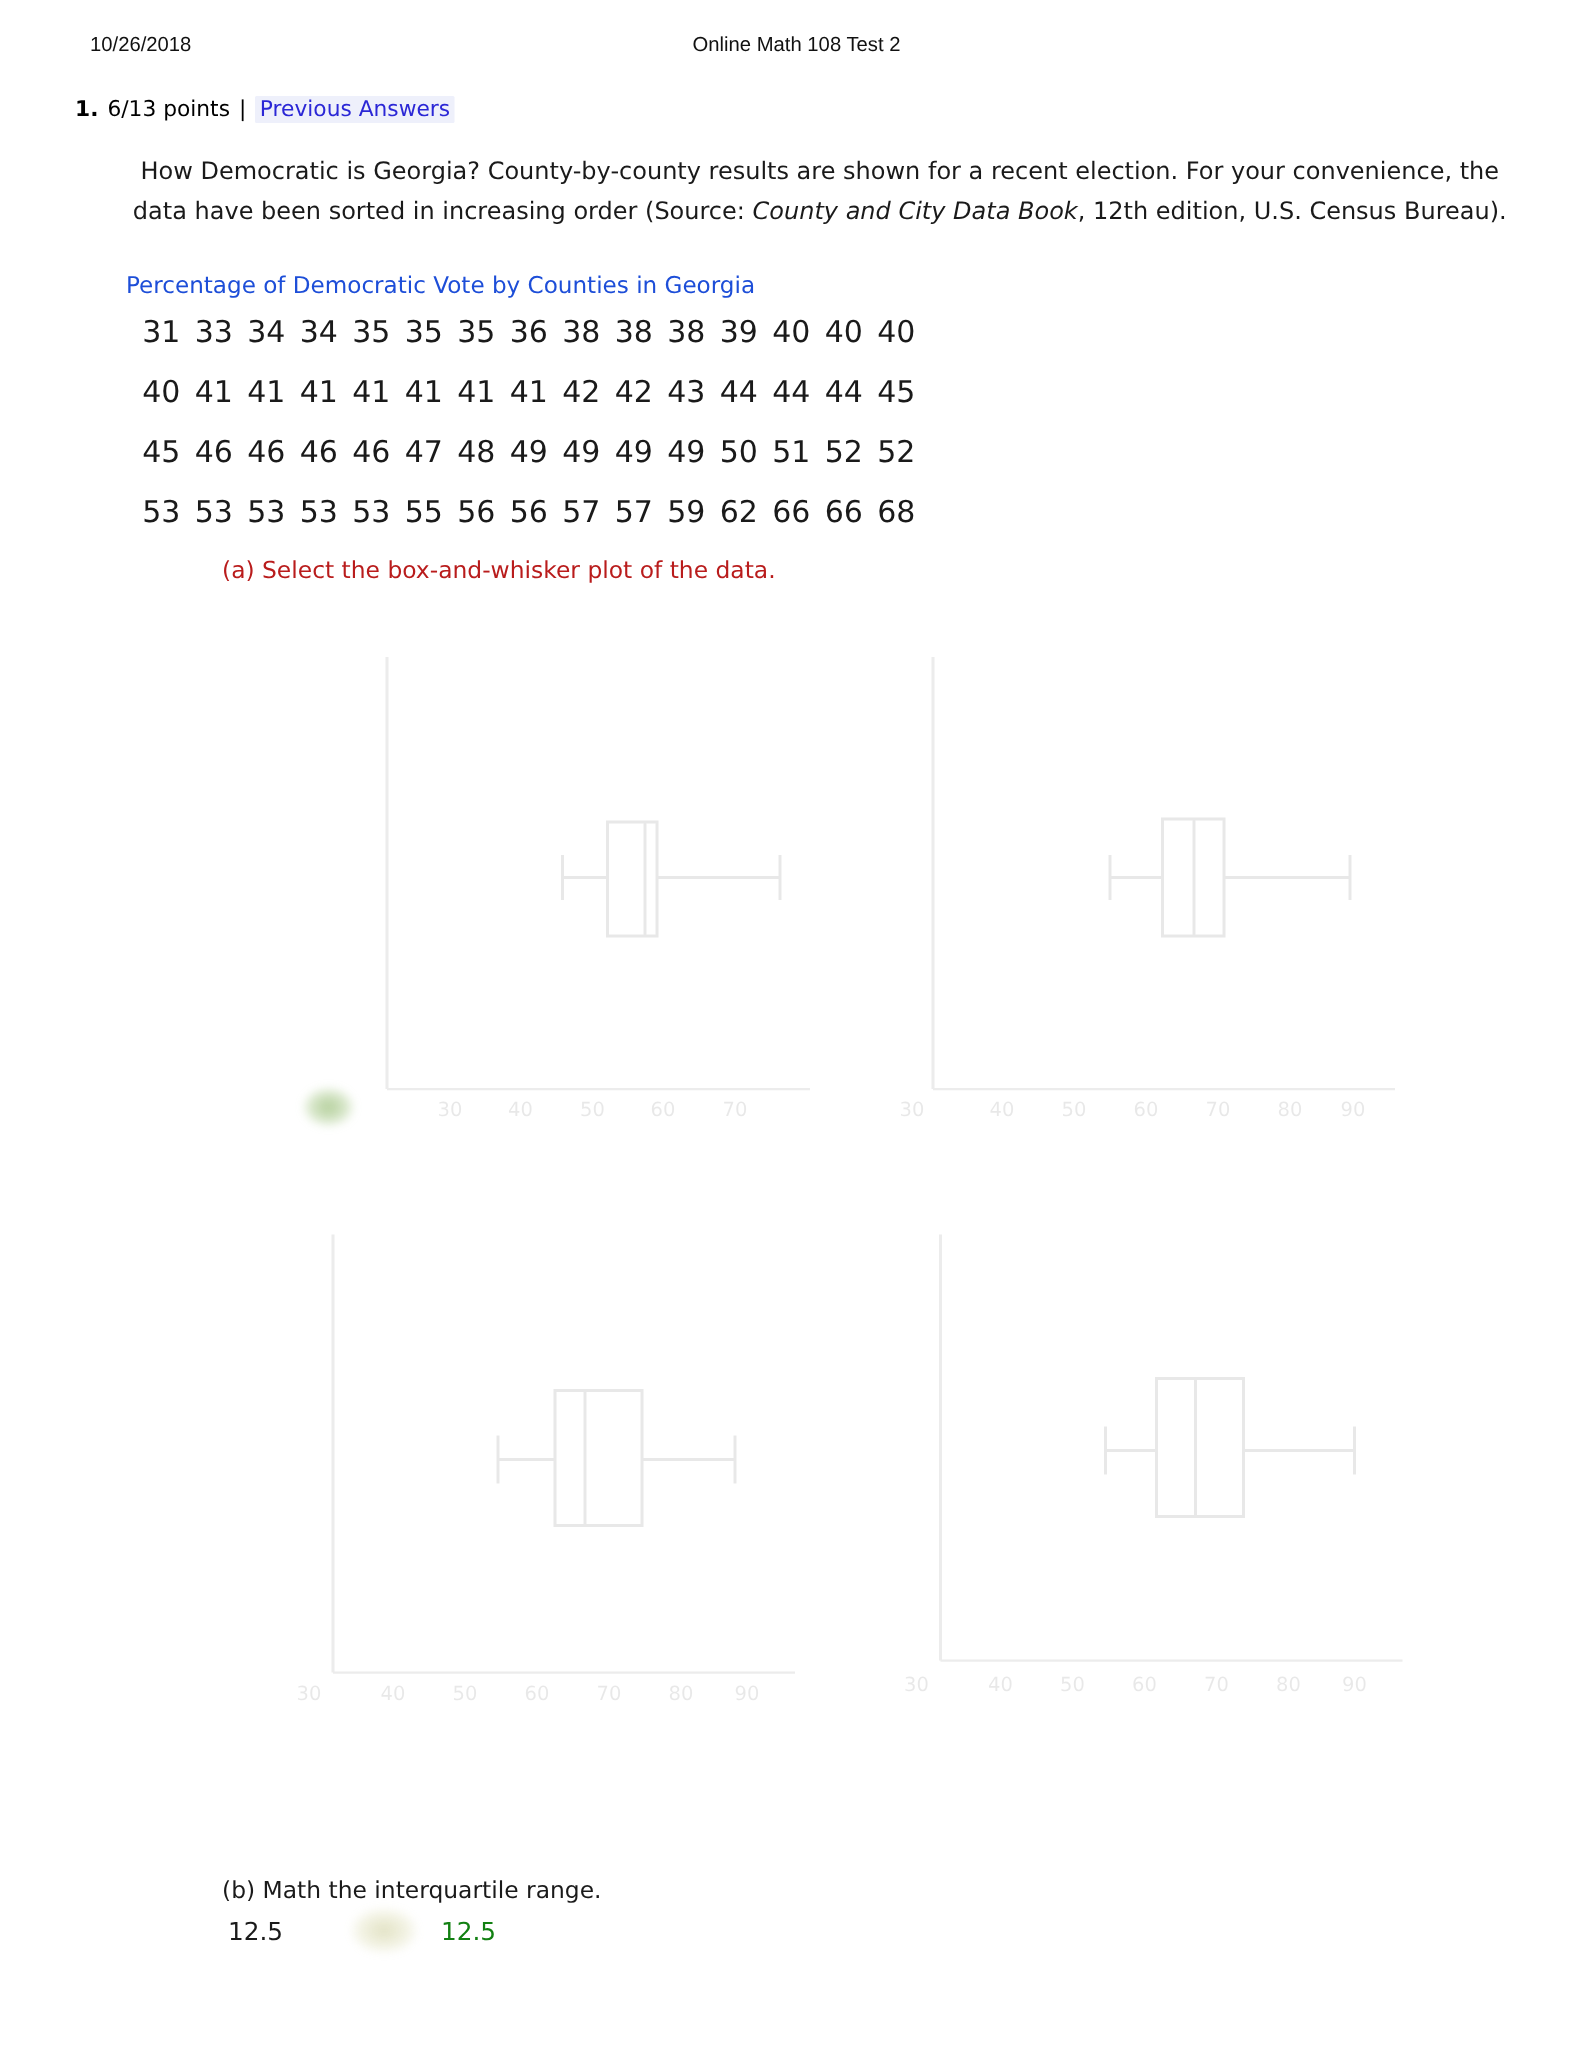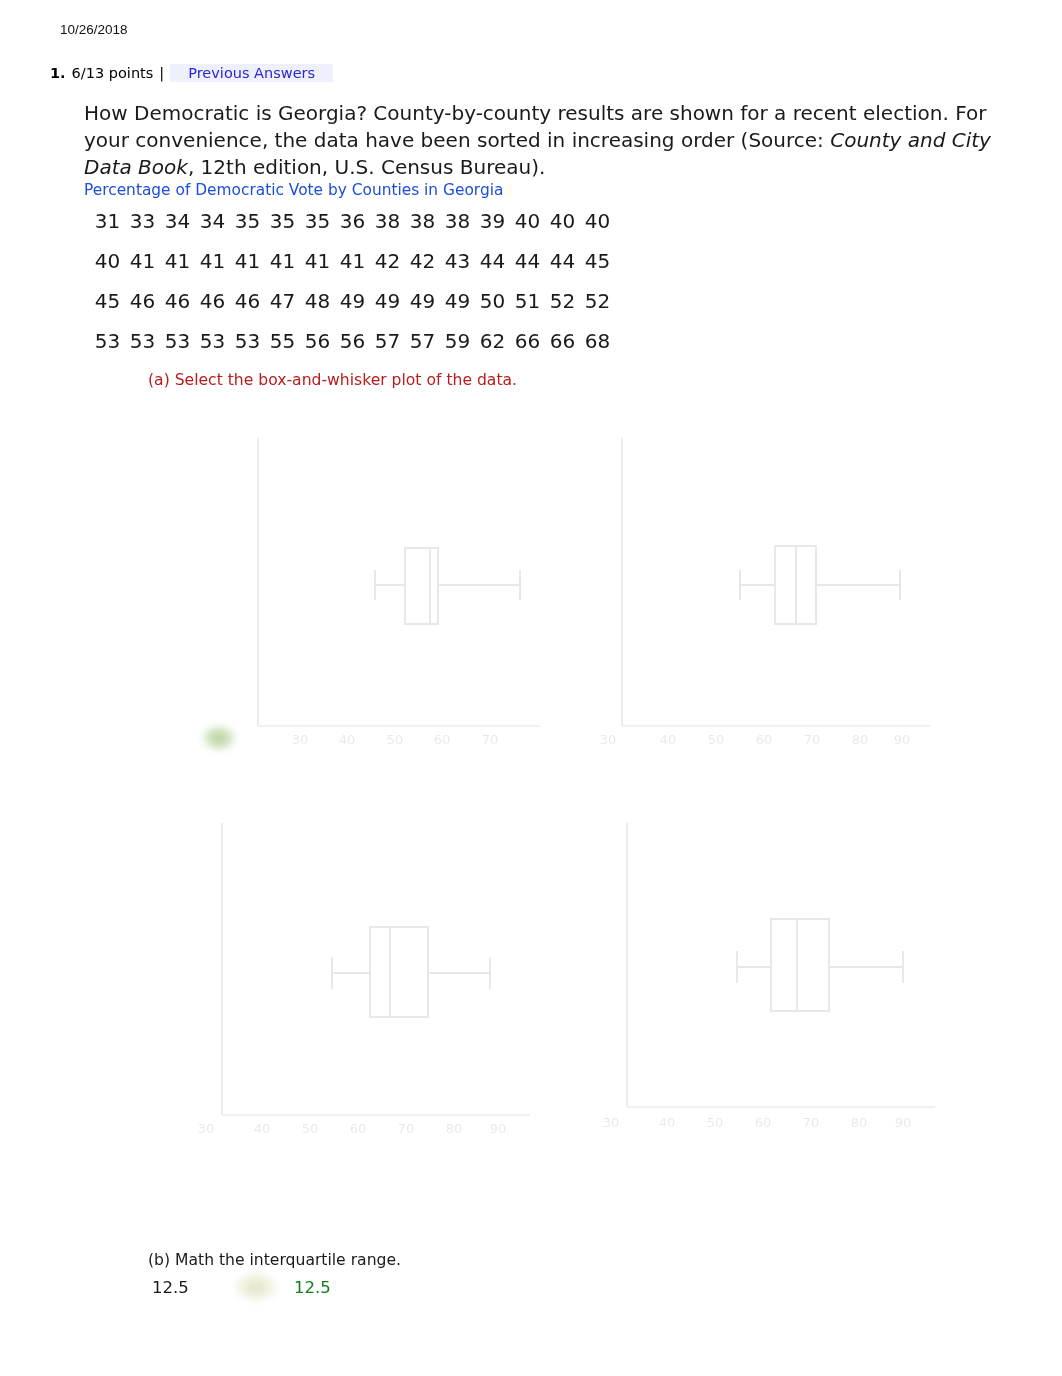--- a/index.html
+++ b/index.html
@@ -60,33 +60,34 @@
   .problem-meta .points {
     color: #000;
   }
   .problem-meta .sep {
     color: #000;
   }
   .problem-meta .prev-answers {
     color: #2b27d6;
     text-decoration: none;
     background: #eef0fb;
-    padding: 1px 18px;
+    padding: 1px 3px;
     border-radius: 1px;
   }
 
   
   .prompt {
     position: absolute;
     top: 100px;
     left: 84px;
     width: 925px;
-    font-size: 20px;
+    font-size: 16px;
     line-height: 27px;
     color: #1a1a1a;
+    text-align: center;
   }
   .prompt .src-italic { font-style: italic; }
 
   .subtitle {
     position: absolute;
     top: 177px;
     left: 84px;
     font-size: 15.4px;
     line-height: 27px;
     color: #1d4ed8;
@@ -207,20 +208,21 @@
     font-size: 16.5px;
     color: #128012;
     white-space: nowrap;
   }
 </style>
 </head>
 <body>
 
 <div class="page-header">
   <span class="hdr-date">10/26/2018</span>
+  <span class="hdr-title">Online Math 108 Test 2</span>
 </div>
 
 <div class="problem-meta">
   <span class="q-num">1.</span>
   <span class="points">6/13 points</span>
   <span class="sep">|</span>
   <a class="prev-answers" href="#">Previous Answers</a>
 </div>
 
 <div class="prompt"><span>How Democratic is Georgia? County-by-county results are shown for a recent election. For your convenience, the data have been sorted in increasing order (Source: </span><span class="src-italic">County and City Data Book</span><span>, 12th edition, U.S. Census Bureau).</span></div>

